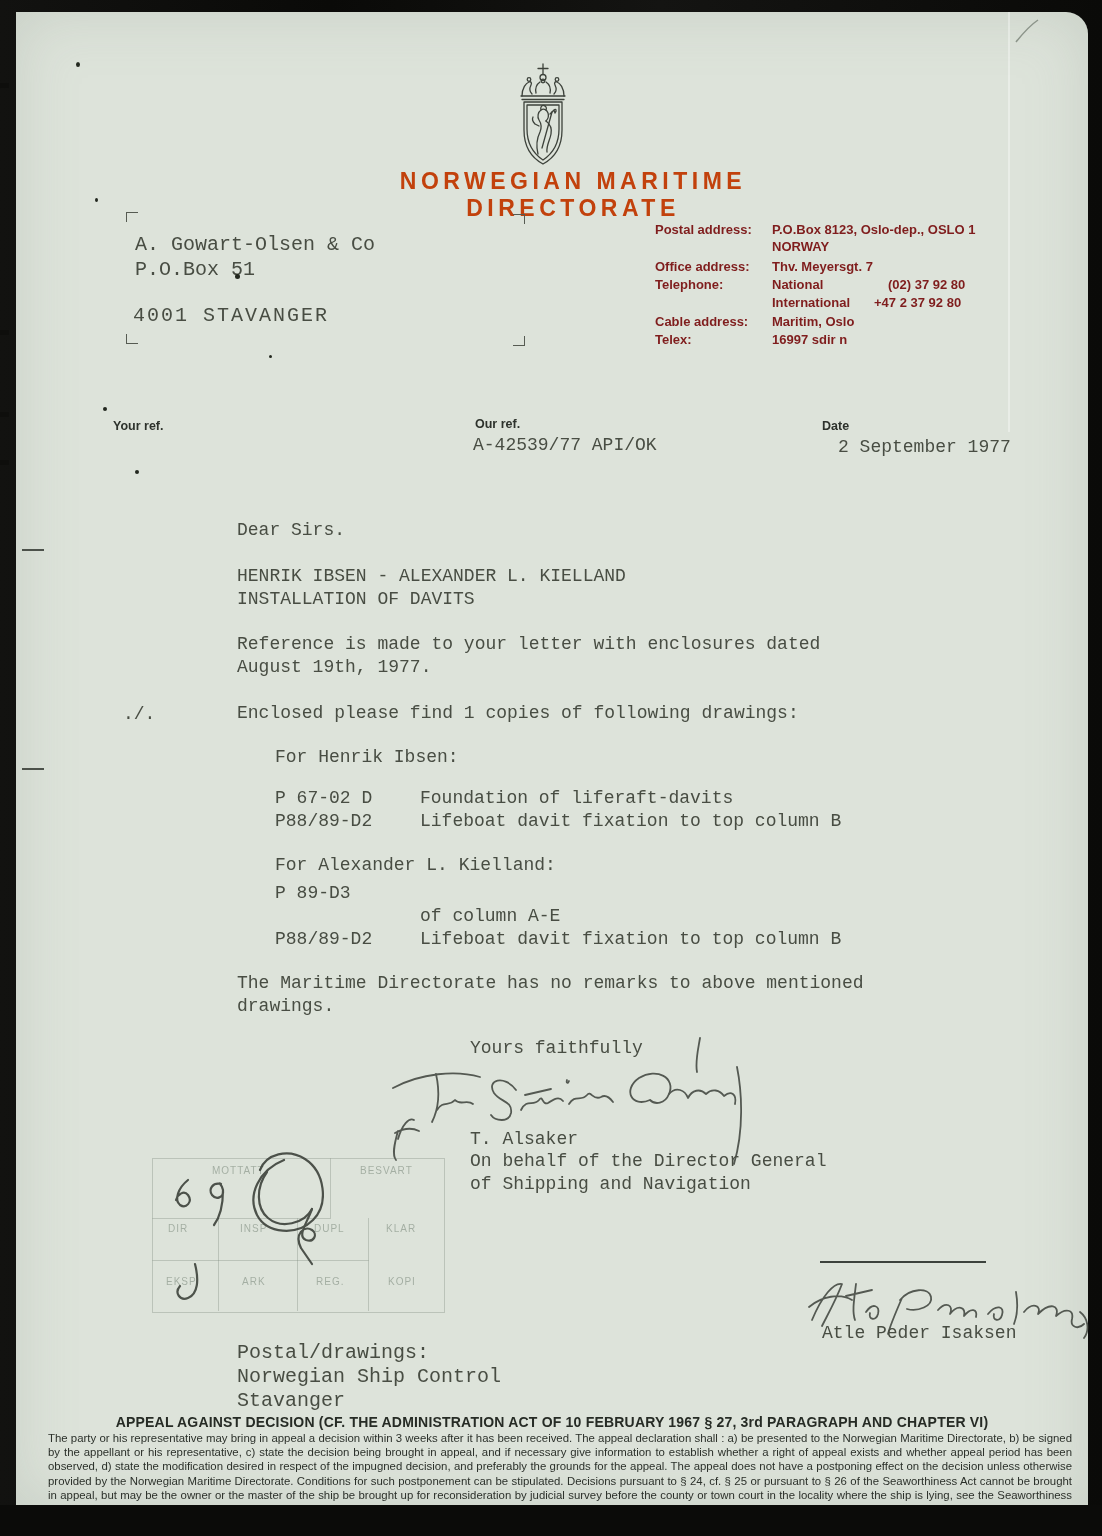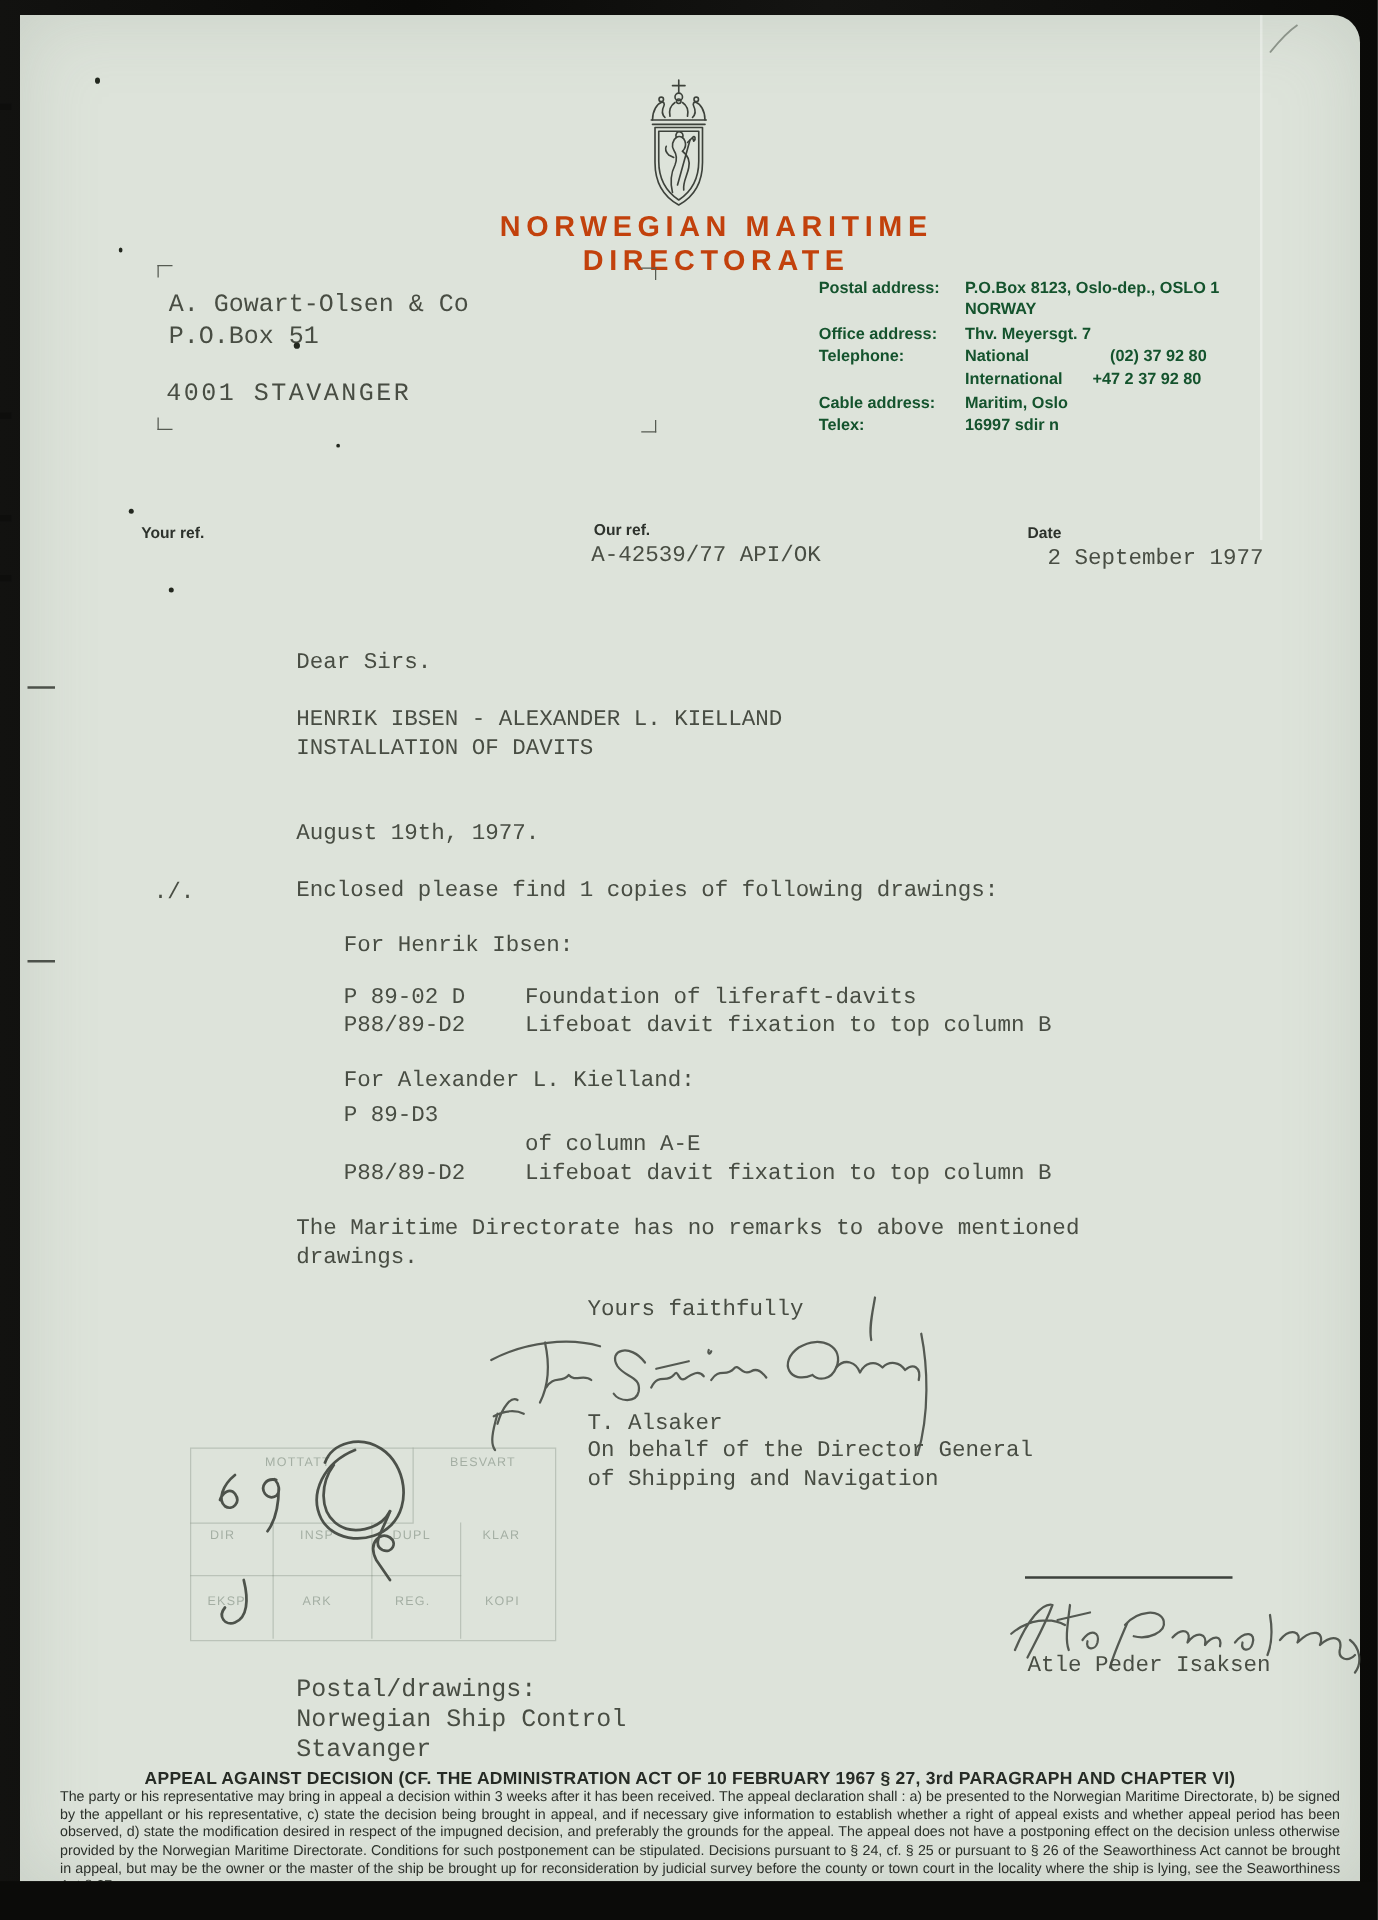--- a/index.html
+++ b/index.html
@@ -5,21 +5,21 @@
   html,body{margin:0;padding:0;background:#0c0c0a;}
   .scan{position:relative;width:1102px;height:1536px;background:
     linear-gradient(90deg,#121210,#0a0a08 30%,#141412 60%,#0a0a08);overflow:hidden;
     font-family:"Liberation Sans",sans-serif;}
   .paper{position:absolute;left:16px;top:12px;width:1072px;height:1493px;
     background:#dde3da;border-top-right-radius:22px;
     box-shadow:inset 0 0 60px rgba(140,150,138,0.25);}
   .mono{font-family:"Liberation Mono","DejaVu Sans Mono",monospace;color:#484d43;white-space:pre;}
   .abs{position:absolute;}
   .title{font-size:23px;font-weight:600;letter-spacing:4.5px;color:#c2410c;}
-  .label{font-size:13px;font-weight:600;color:#14532d;}
+  .label{font-size:13px;font-weight:600;color:#7f1d1d;}
   .reflabel{font-size:12.5px;font-weight:600;color:#2d322c;}
   .body19{font-size:18px;line-height:23px;}
   .body20{font-size:20px;line-height:25px;}
   .bracket{position:absolute;width:11px;height:9px;}
   .bkt-tl{border-top:1.5px solid #565b52;border-left:1.5px solid #565b52;}
   .bkt-tr{border-top:1.5px solid #565b52;border-right:1.5px solid #565b52;}
   .bkt-bl{border-bottom:1.5px solid #565b52;border-left:1.5px solid #565b52;}
   .bkt-br{border-bottom:1.5px solid #565b52;border-right:1.5px solid #565b52;}
   .stamp{position:absolute;left:136px;top:1146px;width:293px;height:155px;opacity:0.5;}
   .stamp .cell{position:absolute;border:1px solid rgba(96,112,96,0.55);}
@@ -93,26 +93,27 @@
 
     <div class="abs reflabel" style="left:97px;top:407px;">Your ref.</div>
     <div class="abs reflabel" style="left:459px;top:405px;">Our ref.</div>
     <div class="abs mono body19" style="left:457px;top:422px;">A-42539/77 API/OK</div>
     <div class="abs reflabel" style="left:806px;top:407px;">Date</div>
     <div class="abs mono body19" style="left:822px;top:424px;">2 September 1977</div>
 
     <div class="abs mono body19" style="left:221px;top:507px;">Dear Sirs.</div>
     <div class="abs mono body19" style="left:221px;top:553px;">HENRIK IBSEN - ALEXANDER L. KIELLAND</div>
     <div class="abs mono body19" style="left:221px;top:576px;">INSTALLATION OF DAVITS</div>
+    <div class="abs mono body19" style="left:221px;top:621px;">Reference is made to your letter with enclosures dated</div>
     <div class="abs mono body19" style="left:221px;top:644px;">August 19th, 1977.</div>
     <div class="abs mono body19" style="left:107px;top:691px;">./.</div>
     <div class="abs mono body19" style="left:221px;top:690px;">Enclosed please find 1 copies of following drawings:</div>
 
     <div class="abs mono body19" style="left:259px;top:734px;">For Henrik Ibsen:</div>
-    <div class="abs mono body19" style="left:259px;top:775px;">P 89-02 D</div>
+    <div class="abs mono body19" style="left:259px;top:775px;">P 67-02 D</div>
     <div class="abs mono body19" style="left:404px;top:775px;">Foundation of liferaft-davits</div>
     <div class="abs mono body19" style="left:259px;top:798px;">P88/89-D2</div>
     <div class="abs mono body19" style="left:404px;top:798px;">Lifeboat davit fixation to top column B</div>
 
     <div class="abs mono body19" style="left:259px;top:842px;">For Alexander L. Kielland:</div>
     <div class="abs mono body19" style="left:259px;top:870px;">P 89-D3</div>
     <div class="abs mono body19" style="left:404px;top:893px;">of column A-E</div>
     <div class="abs mono body19" style="left:259px;top:916px;">P88/89-D2</div>
     <div class="abs mono body19" style="left:404px;top:916px;">Lifeboat davit fixation to top column B</div>
 

